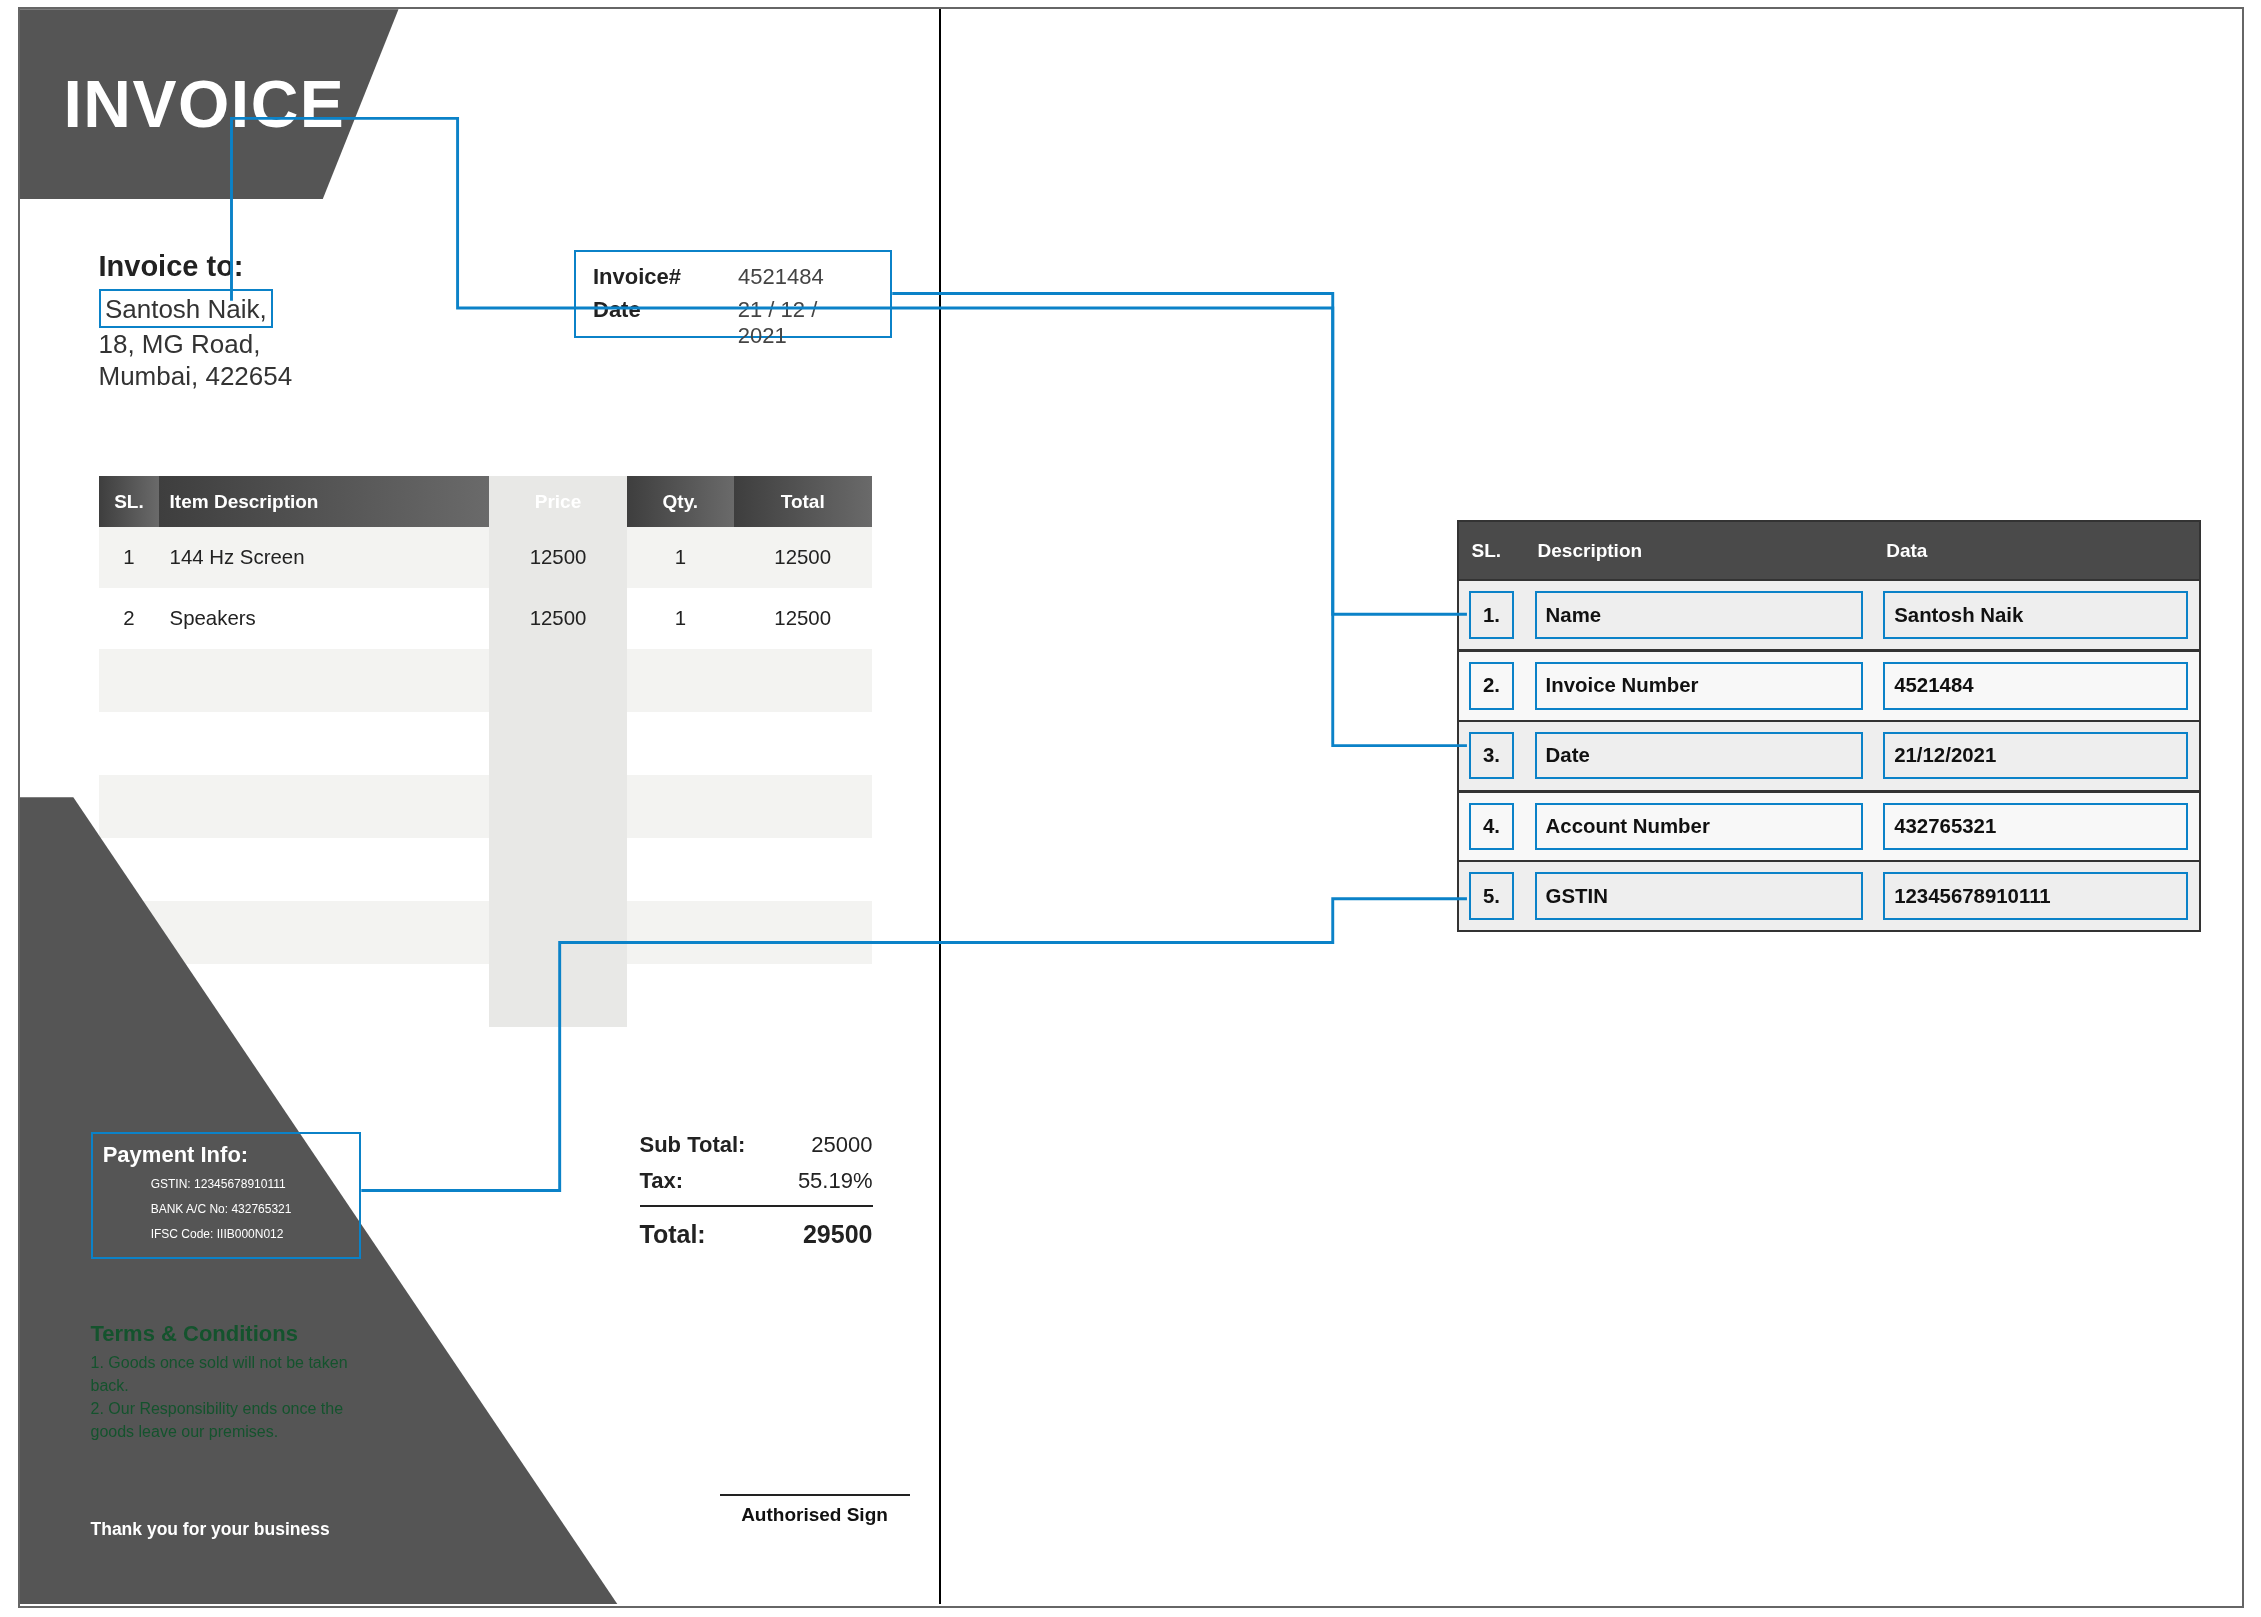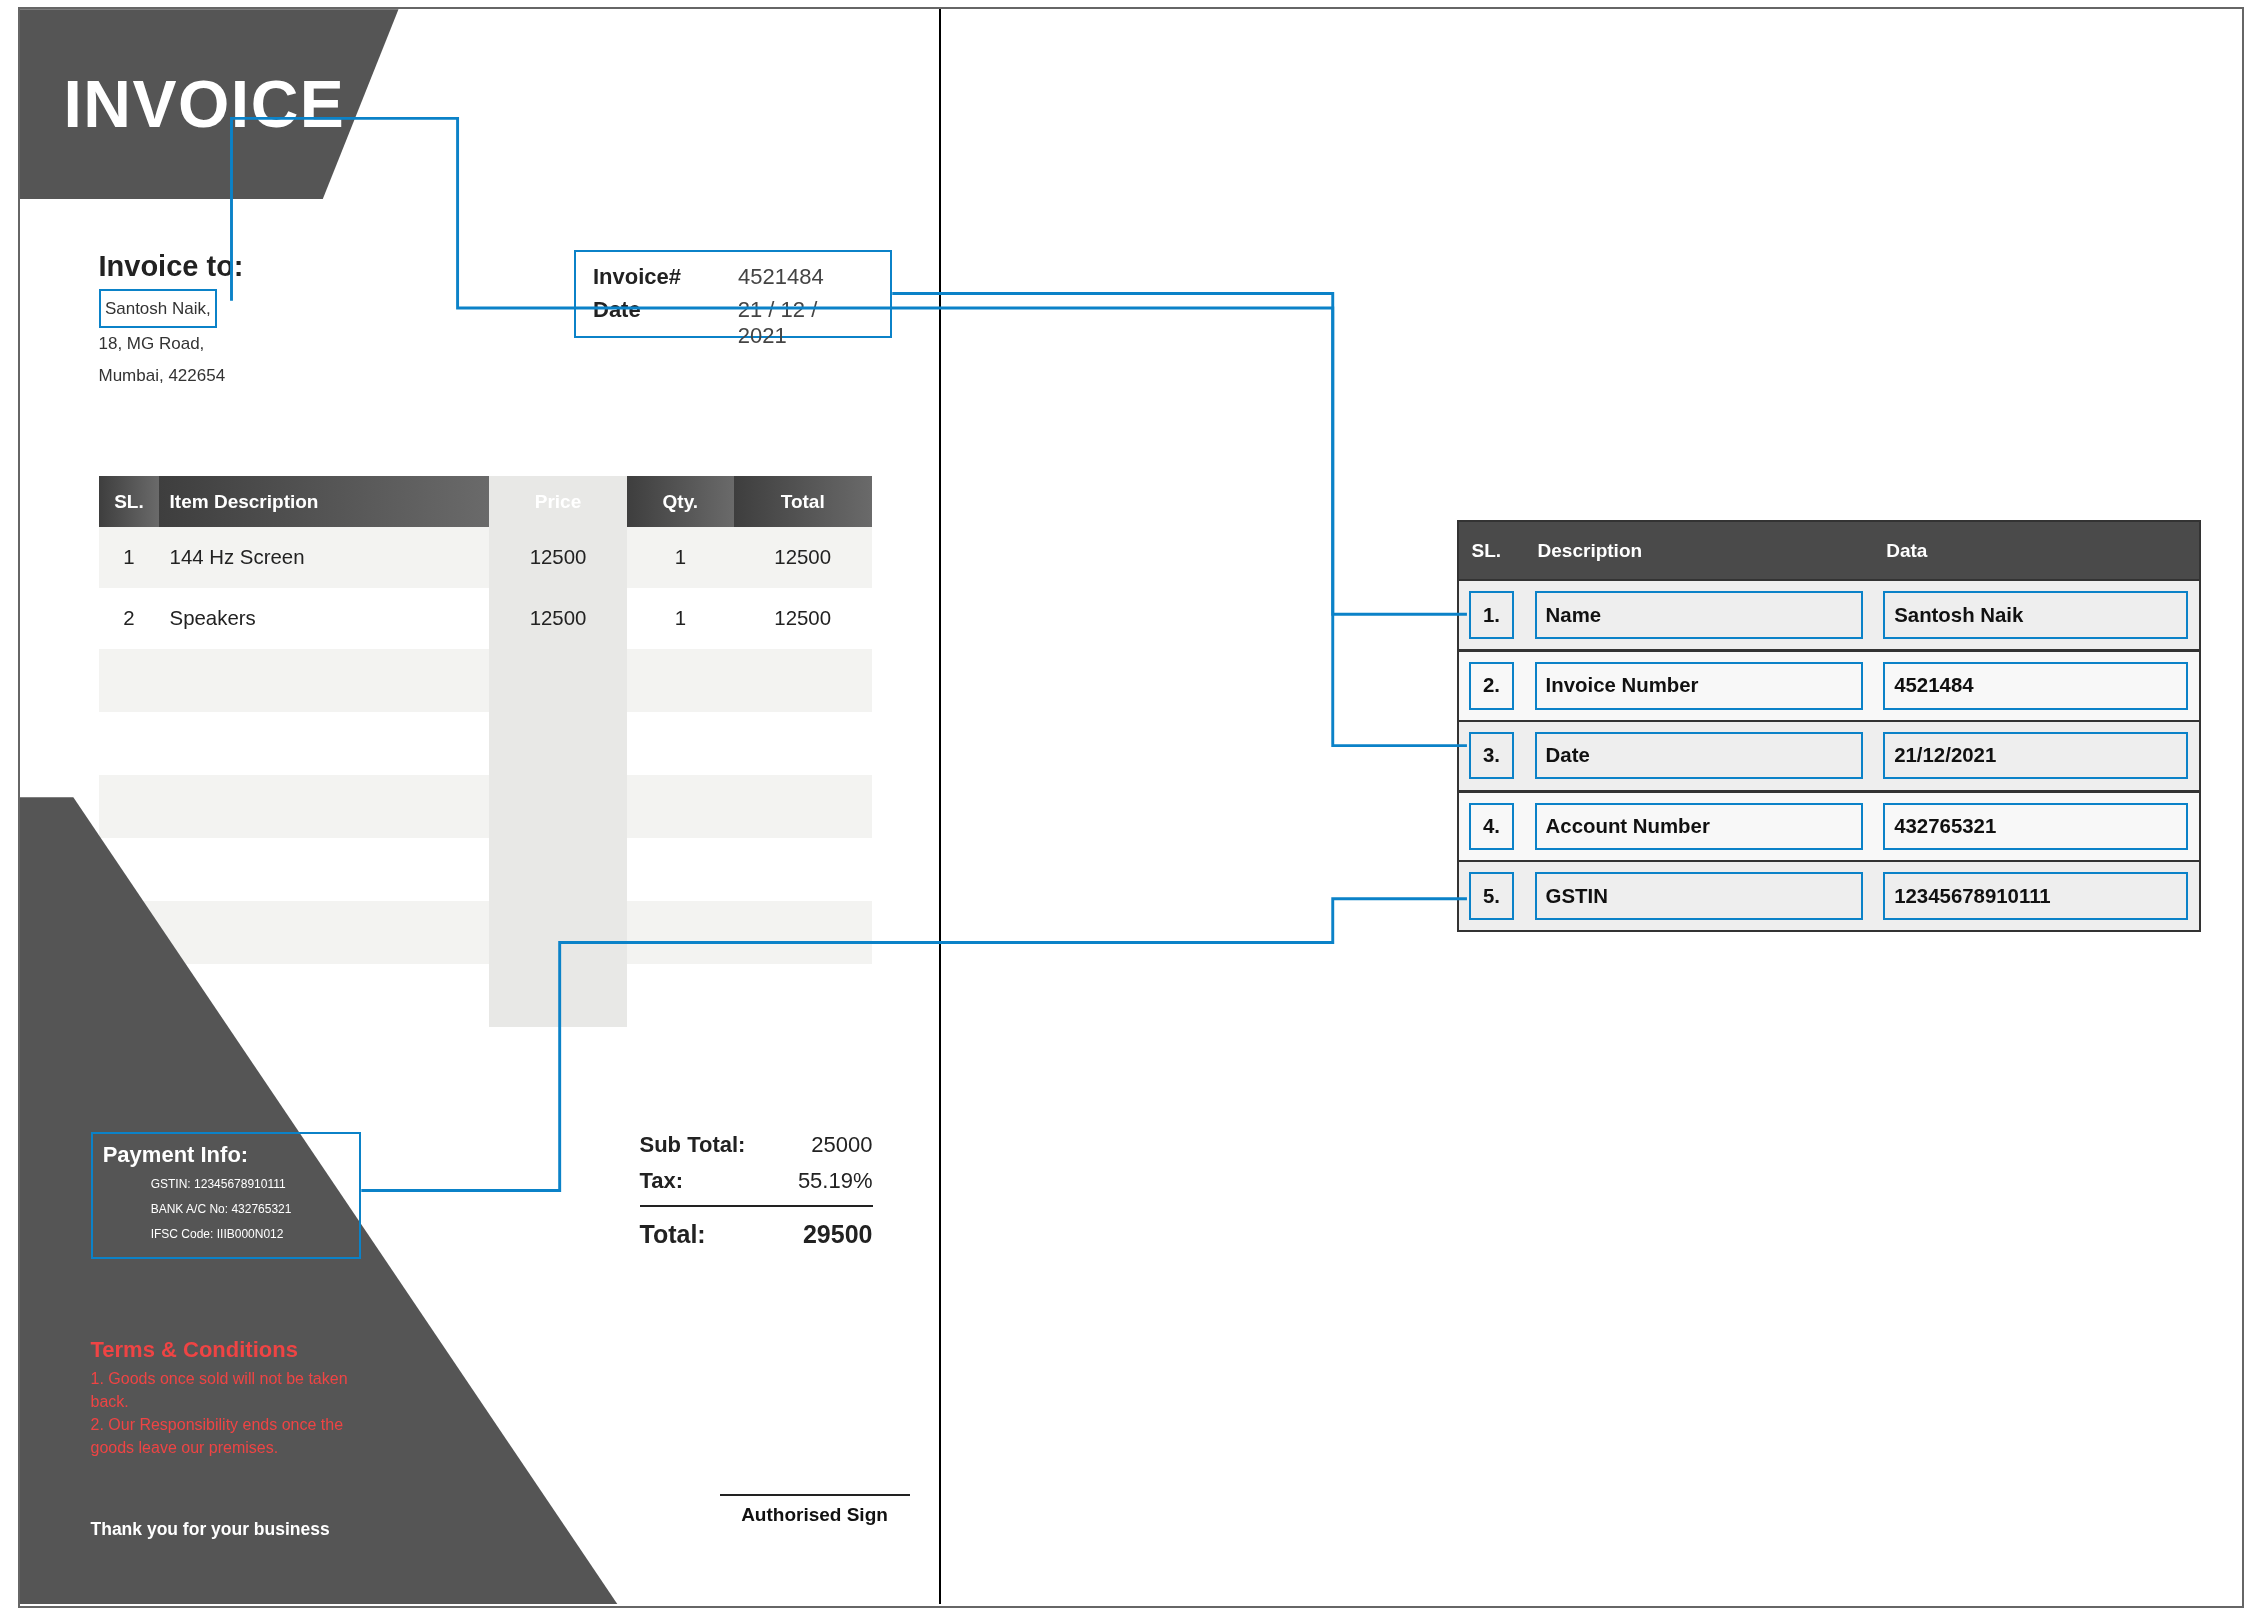--- a/index.html
+++ b/index.html
@@ -47,21 +47,21 @@
     letter-spacing: 1.5px;
   }
 
   .invoice-to {
     position: absolute;
     left: 79px;
     top: 241px;
     color: #333;
   }
   .invoice-to .lbl { font-size: 29px; font-weight: 700; margin-bottom: 5.8px; color:#222;}
-  .invoice-to .line { font-size: 17px; line-height: 32px; color:#333;}
+  .invoice-to .line { font-size: 26px; line-height: 32px; color:#333;}
 
   .hl-name { border: 2.2px solid #0b82c8; padding: 1.5px 4.4px; display:inline-block; }
 
   .meta-box {
     position: absolute;
     left: 554px;
     top: 241px;
     width: 318px;
     height: 88px;
     border: 2.2px solid #0b82c8;
@@ -141,25 +141,24 @@
   .totals .trow { display:flex; justify-content:space-between; margin-bottom:10.2px;}
   .totals .tlbl { font-weight:700;}
   .totals hr { border:none; border-top:2.2px solid #222; margin:8.8px 0 13px;}
   .totals .grand .tlbl, .totals .grand .tval { font-size:25px; font-weight:700;}
 
   .terms {
     position: absolute;
     left: 71px;
     top: 1313px;
     width: 292px;
-    color:#ef4444;
+    color:#14532d;
     font-size:16px;
     line-height:23px;
     z-index:2;
-    margin-top:16px;
   }
   .terms .th { font-size:22px; font-weight:700; margin-bottom:5.8px;}
 
   .thanks {
     position:absolute;
     left:71px;
     top:1510px;
     color:#fff;
     font-size:17.5px;
     font-weight:700;

